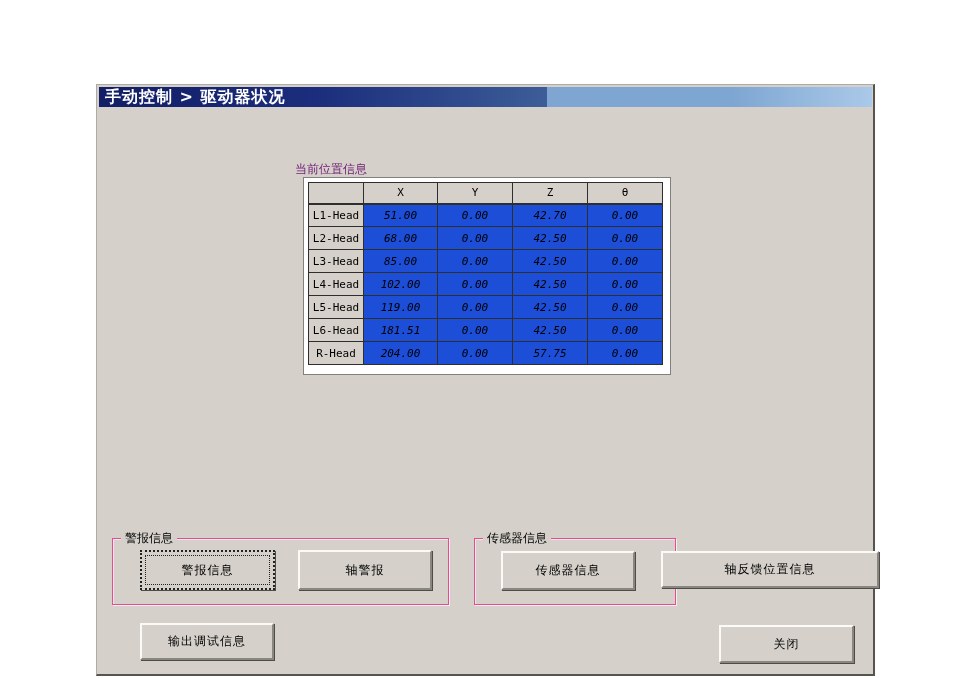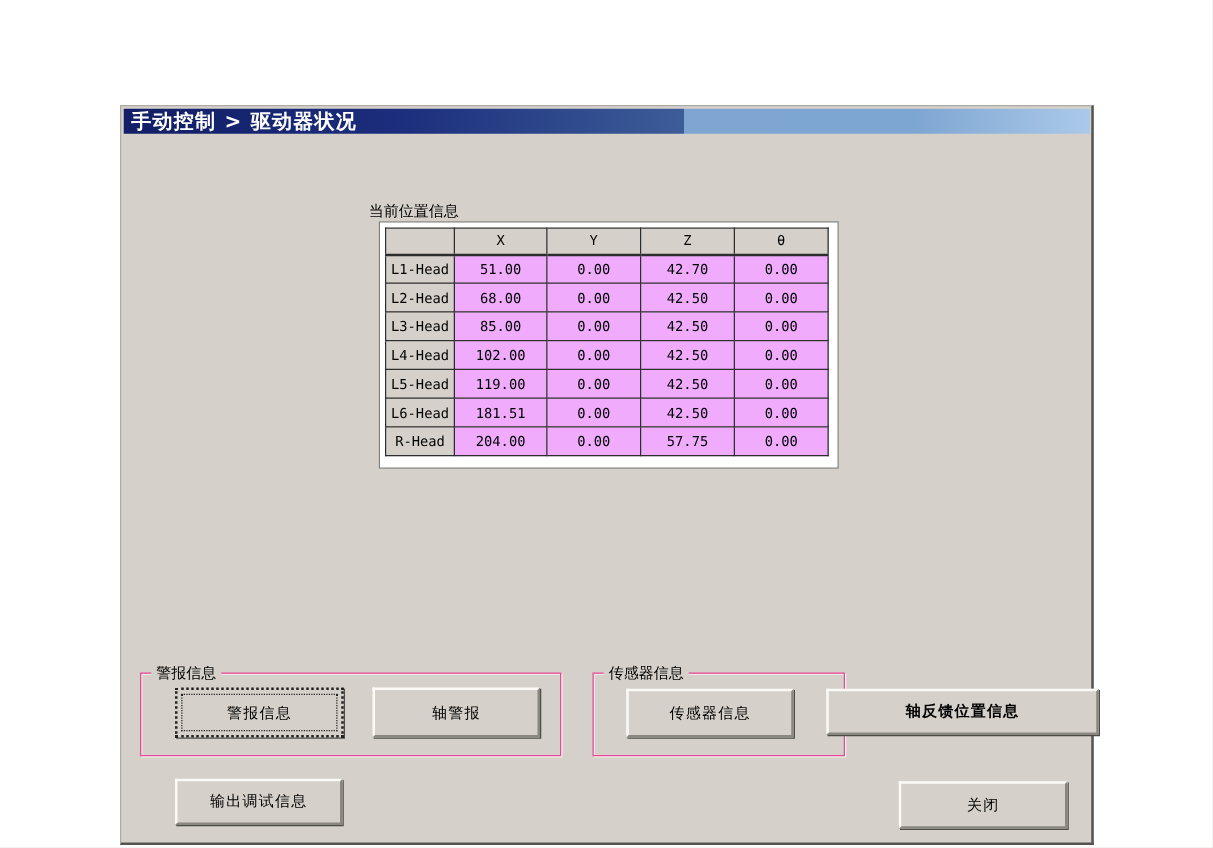--- a/index.html
+++ b/index.html
@@ -6,31 +6,31 @@
   html,body { width:970px; height:678px; background:#ffffff; overflow:hidden;
               font-family:"DejaVu Sans","Liberation Sans",sans-serif; }
   .panel { position:absolute; left:96px; top:84px; width:779px; height:592px;
            background:#d5d1ca;
            border-top:1px solid #aeaba4; border-left:1px solid #aeaba4;
            border-right:2px solid #55544f; border-bottom:2px solid #55544f; }
   .titlebar { position:absolute; left:2px; top:2px; width:773px; height:20px;
               background:linear-gradient(90deg,#121e65 0%,#1b2d7c 28%,#3d5d98 58%,#7fa6d2 0,#7ea6d2 82%,#abc9e9 100%);
               color:#ffffff; font-weight:bold; font-size:16px; line-height:20px;
               padding-left:6px; letter-spacing:1px; }
-  .table-label { position:absolute; left:198px; top:76px; font-size:12px; color:#000000; }
+  .table-label { position:absolute; left:198px; top:76px; font-size:12px; color:#701a75; }
   .table-wrap { position:absolute; left:206px; top:92px; width:368px; height:198px;
                 background:#ffffff; border:1px solid #82807b; padding:4px 0 0 4px; }
   table.grid { border-collapse:collapse; font-family:"DejaVu Sans Mono","Liberation Mono",monospace;
                font-size:11px; color:#000; }
   table.grid th, table.grid td { border:1px solid #2e2e2e; text-align:center;
                vertical-align:middle; padding:0; }
   table.grid thead th { height:21px; background:#d5d1ca; border-bottom:2px solid #2e2e2e; font-weight:normal; }
   table.grid tbody tr { height:23px;margin-top:32px; }
   table.grid tbody th { background:#d5d1ca; font-weight:normal; width:55px; }
-  table.grid td { background:#f0abfc; }
+  table.grid td { background:#1d4ed8;font-style:italic; }
   .col-x { width:74px; } .col-y { width:75px; } .col-z { width:75px; } .col-t { width:75px; }
 
   .groupbox { position:absolute; border:1px solid #ec4899;
               box-shadow:1px 1px 0 #f3f1ec, inset 1px 1px 0 #eceae4; }
   .legend { position:absolute; top:-8px; left:8px; background:#d5d1ca;
             padding:0 4px; font-size:12px; line-height:14px; }
 
   .btn { position:absolute; background:#d5d1ca; font-size:12px; color:#000;
          display:flex; align-items:center; justify-content:center; cursor:default;
          border-top:2px solid #fbfaf7; border-left:2px solid #fbfaf7;
@@ -120,19 +120,19 @@
     <span class="legend">警报信息</span>
     <div class="btn focused" style="left:27px; top:11px; width:135px; height:40px;">警报信息</div>
     <div class="btn" style="left:185px; top:11px; width:134px; height:40px;">轴警报</div>
   </div>
 
   <div class="groupbox" style="left:377px; top:453px; width:202px; height:67px;">
     <span class="legend">传感器信息</span>
     <div class="btn" style="left:26px; top:12px; width:134px; height:39px;">传感器信息</div>
   </div>
 
-  <div class="btn" style="left:564px; top:466px; width:218px; height:37px;font-weight:bold;">轴反馈位置信息</div>
+  <div class="btn" style="left:564px; top:466px; width:218px; height:37px;">轴反馈位置信息</div>
 
   <div class="btn" style="left:43px; top:538px; width:134px; height:37px;">输出调试信息</div>
 
   <div class="btn" style="left:598px; top:540px; width:135px; height:38px;margin-left:24px;">关闭</div>
 
 </div>
 
 </body></html>

